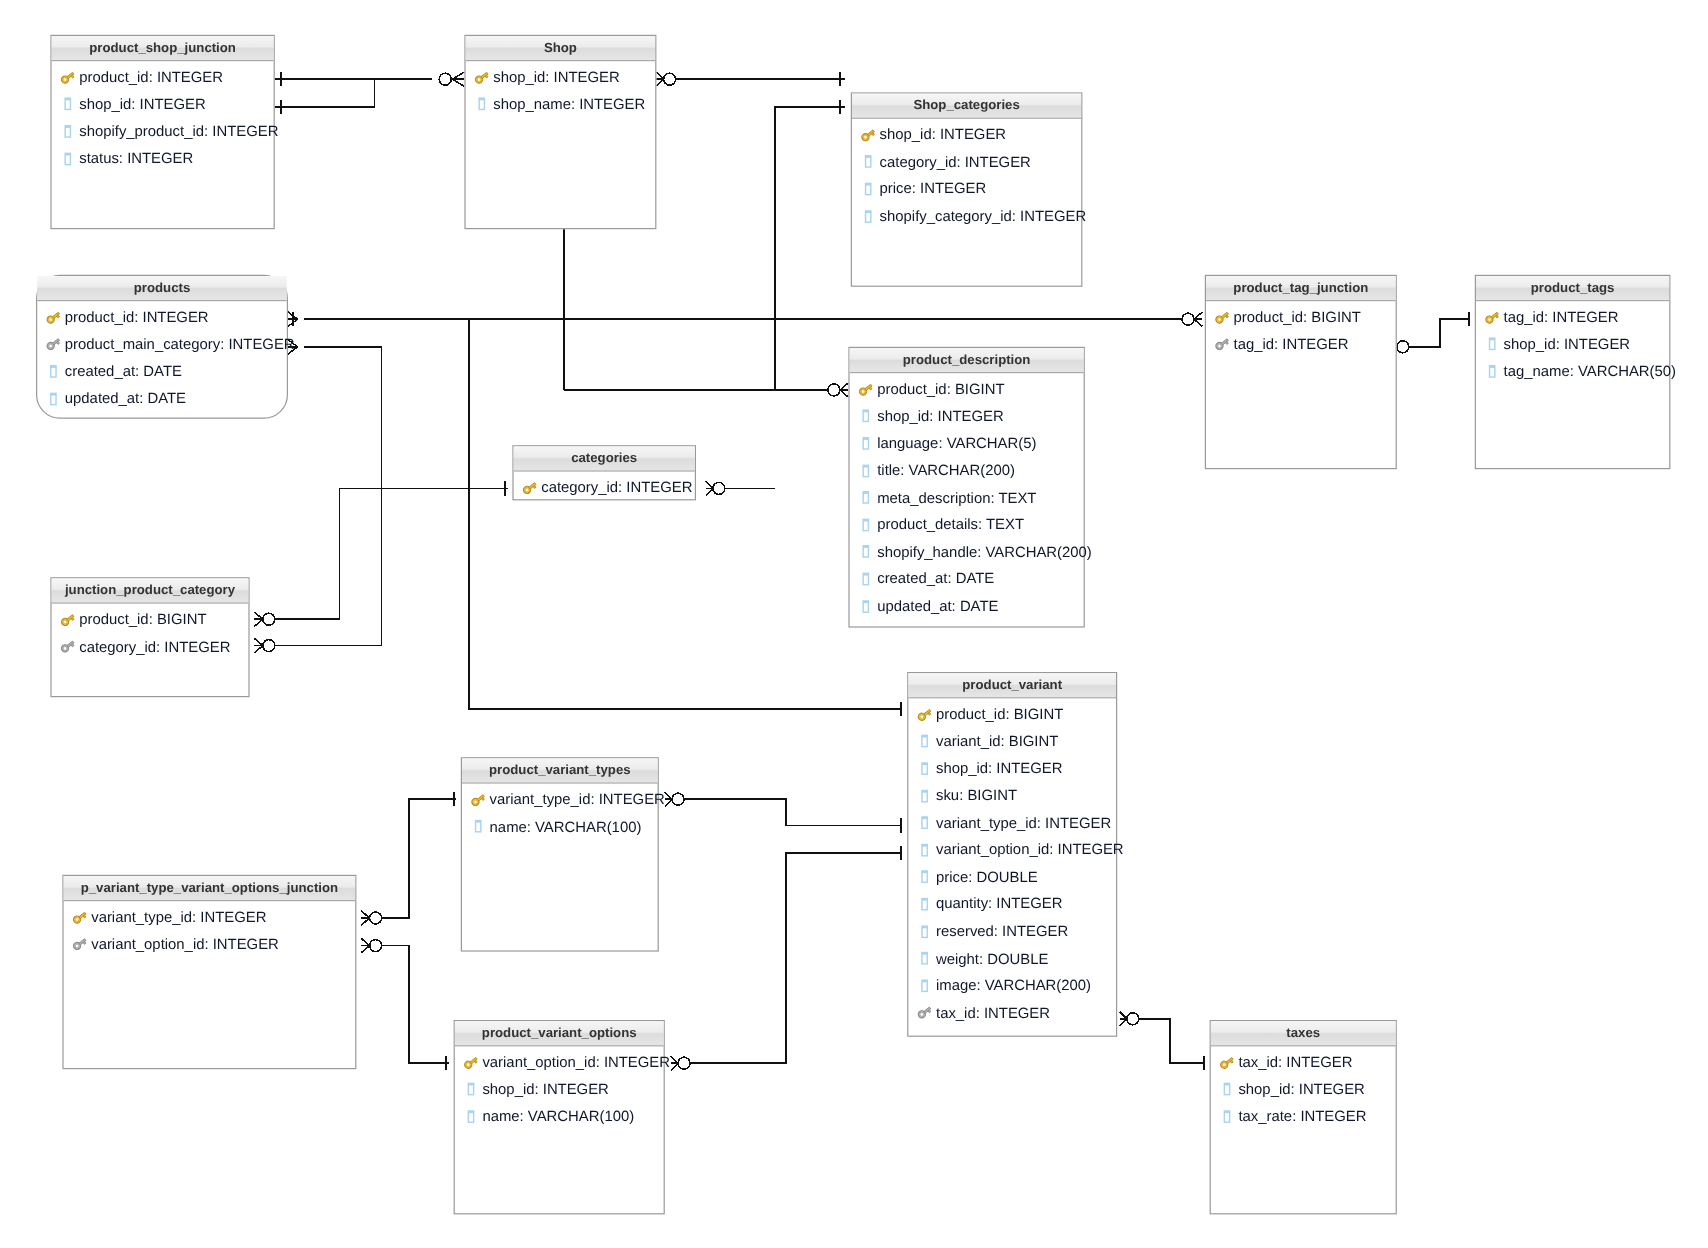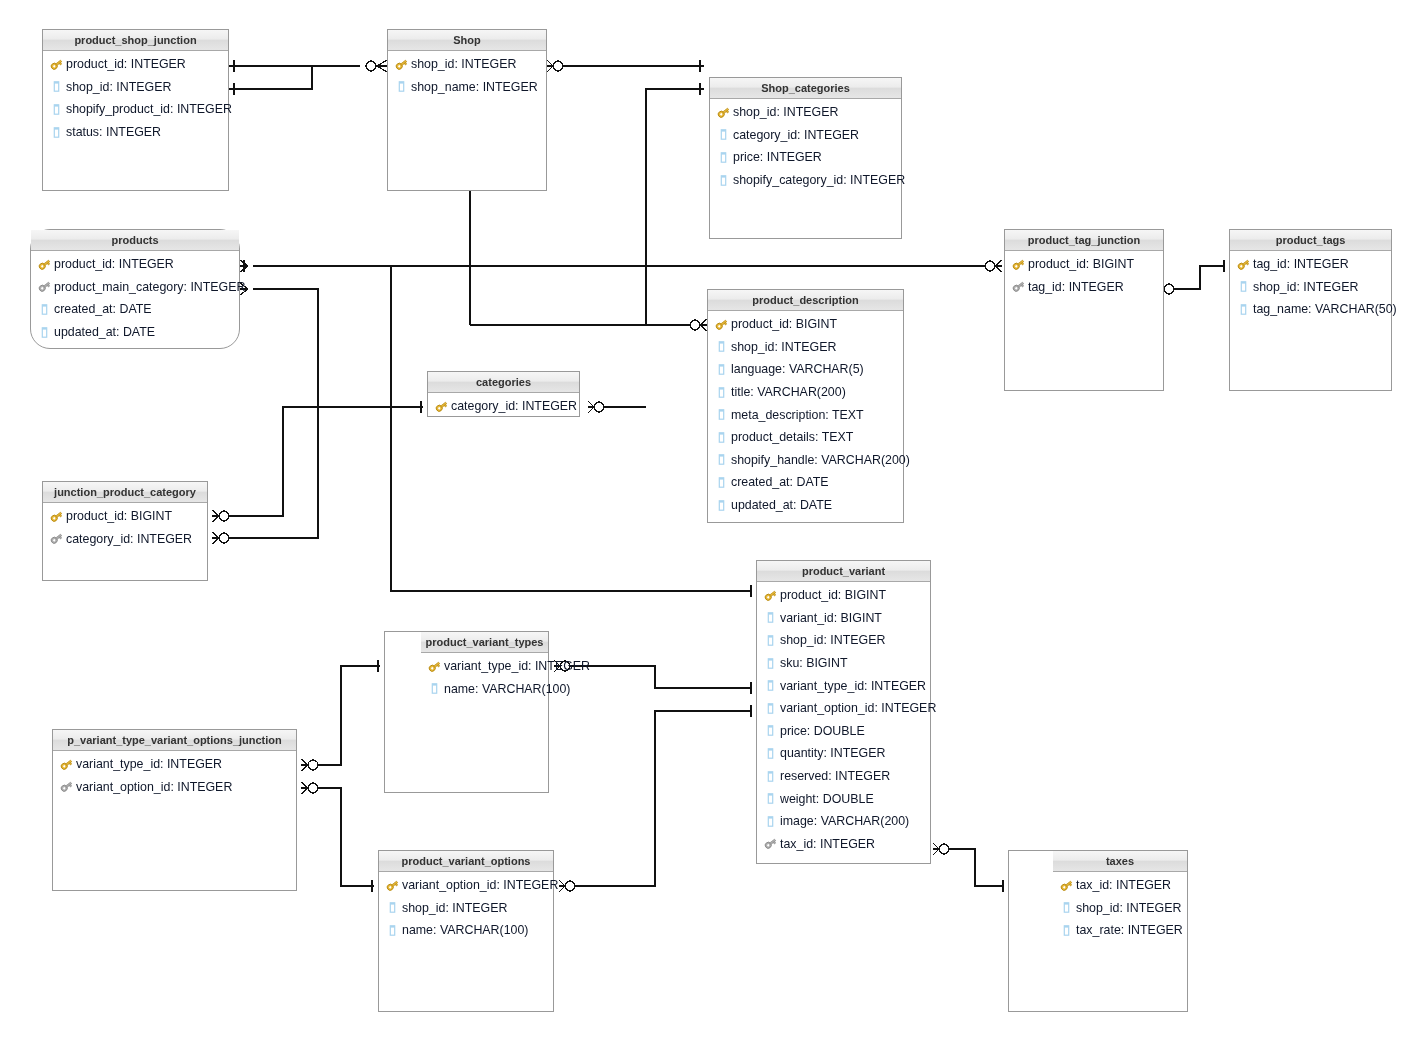--- a/index.html
+++ b/index.html
@@ -679,21 +679,21 @@
                   <circle cx="3.6" cy="6.5" r="1.1" fill="#ffffff"></circle>
                   <rect x="6.2" y="5.6" width="6.1" height="1.9" fill="#b0b0b0" stroke="#8a8a8a" stroke-width="0.7"></rect>
                   <rect x="9.3" y="7.4" width="1.5" height="1.9" fill="#b0b0b0" stroke="#8a8a8a" stroke-width="0.7"></rect>
                 </g>
               </svg>
             </span>
             <span class="attr-text">tax_id: INTEGER</span>
           </li>
         </ul>
       </div>
-      <div class="entity" style="left: 384px; top: 631px; width: 165px; height: 162px; padding-left: 36px;">
+      <div class="entity" style="left: 384px; top: 631px; width: 165px; height: 162px;">
         <div class="entity-header">product_variant_types</div>
         <ul class="attr-list">
           <li class="attr">
             <span class="ico">
               <svg width="13" height="13" viewBox="0 0 13 13">
                 <g transform="rotate(-38 6.5 6.5)">
                   <circle cx="3.6" cy="6.5" r="3.0" fill="#e8b93a" stroke="#b88a10" stroke-width="0.9"></circle>
                   <circle cx="3.6" cy="6.5" r="1.1" fill="#ffffff"></circle>
                   <rect x="6.2" y="5.6" width="6.1" height="1.9" fill="#e8b93a" stroke="#b88a10" stroke-width="0.7"></rect>
                   <rect x="9.3" y="7.4" width="1.5" height="1.9" fill="#e8b93a" stroke="#b88a10" stroke-width="0.7"></rect>
@@ -773,21 +773,21 @@
             <span class="ico">
               <svg width="13" height="13" viewBox="0 0 13 13">
                 <rect x="4.3" y="1.8" width="4.4" height="9.4" fill="#ffffff" stroke="#a9d4ef" stroke-width="1.2"></rect>
                 <rect x="4.3" y="1.8" width="4.4" height="1.8" fill="#a9d4ef"></rect>
               </svg>
             </span>
             <span class="attr-text">name: VARCHAR(100)</span>
           </li>
         </ul>
       </div>
-      <div class="entity" style="left: 1008px; top: 850px; width: 180px; height: 162px; padding-left: 44px;">
+      <div class="entity" style="left: 1008px; top: 850px; width: 156px; height: 162px;">
         <div class="entity-header">taxes</div>
         <ul class="attr-list">
           <li class="attr">
             <span class="ico">
               <svg width="13" height="13" viewBox="0 0 13 13">
                 <g transform="rotate(-38 6.5 6.5)">
                   <circle cx="3.6" cy="6.5" r="3.0" fill="#e8b93a" stroke="#b88a10" stroke-width="0.9"></circle>
                   <circle cx="3.6" cy="6.5" r="1.1" fill="#ffffff"></circle>
                   <rect x="6.2" y="5.6" width="6.1" height="1.9" fill="#e8b93a" stroke="#b88a10" stroke-width="0.7"></rect>
                   <rect x="9.3" y="7.4" width="1.5" height="1.9" fill="#e8b93a" stroke="#b88a10" stroke-width="0.7"></rect>

